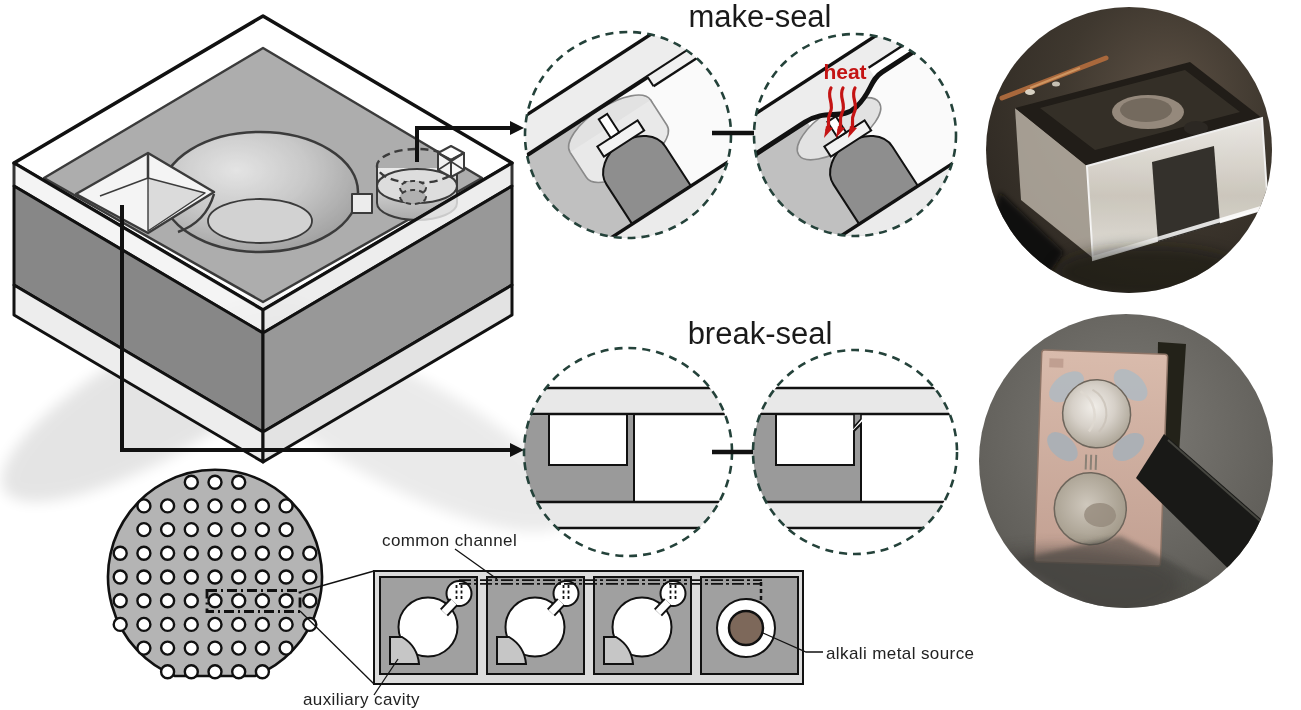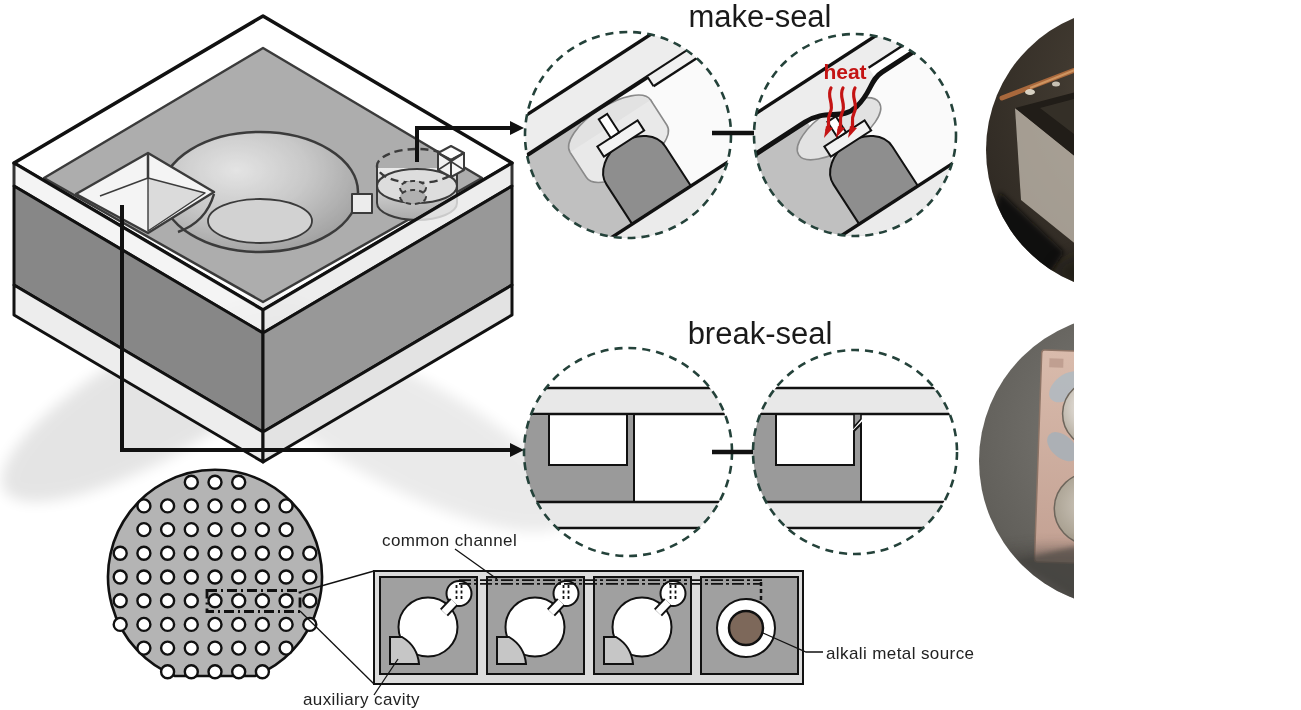--- a/index.html
+++ b/index.html
@@ -1,16 +1,16 @@
 <!DOCTYPE html>
 <html><head>
 <meta charset="utf-8">
 <style>
   html,body{margin:0;padding:0;background:#ffffff;}
-  #stage{position:relative;width:1074px;height:710px;background:#ffffff;overflow:hidden;
+  #stage{position:relative;width:1301px;height:710px;background:#ffffff;overflow:hidden;
          font-family:"Liberation Sans", sans-serif;}
   svg{display:block}
   .title-text{font-family:"Liberation Sans", sans-serif;font-size:31px;fill:#1a1a1a;}
   .label-text{font-family:"Liberation Sans", sans-serif;font-size:17px;fill:#222;letter-spacing:.4px;}
   .heat-text{font-family:"Liberation Sans", sans-serif;font-size:21px;font-weight:bold;fill:#c41414;}
 </style>
 </head>
 <body>
 
 <div id="stage">

